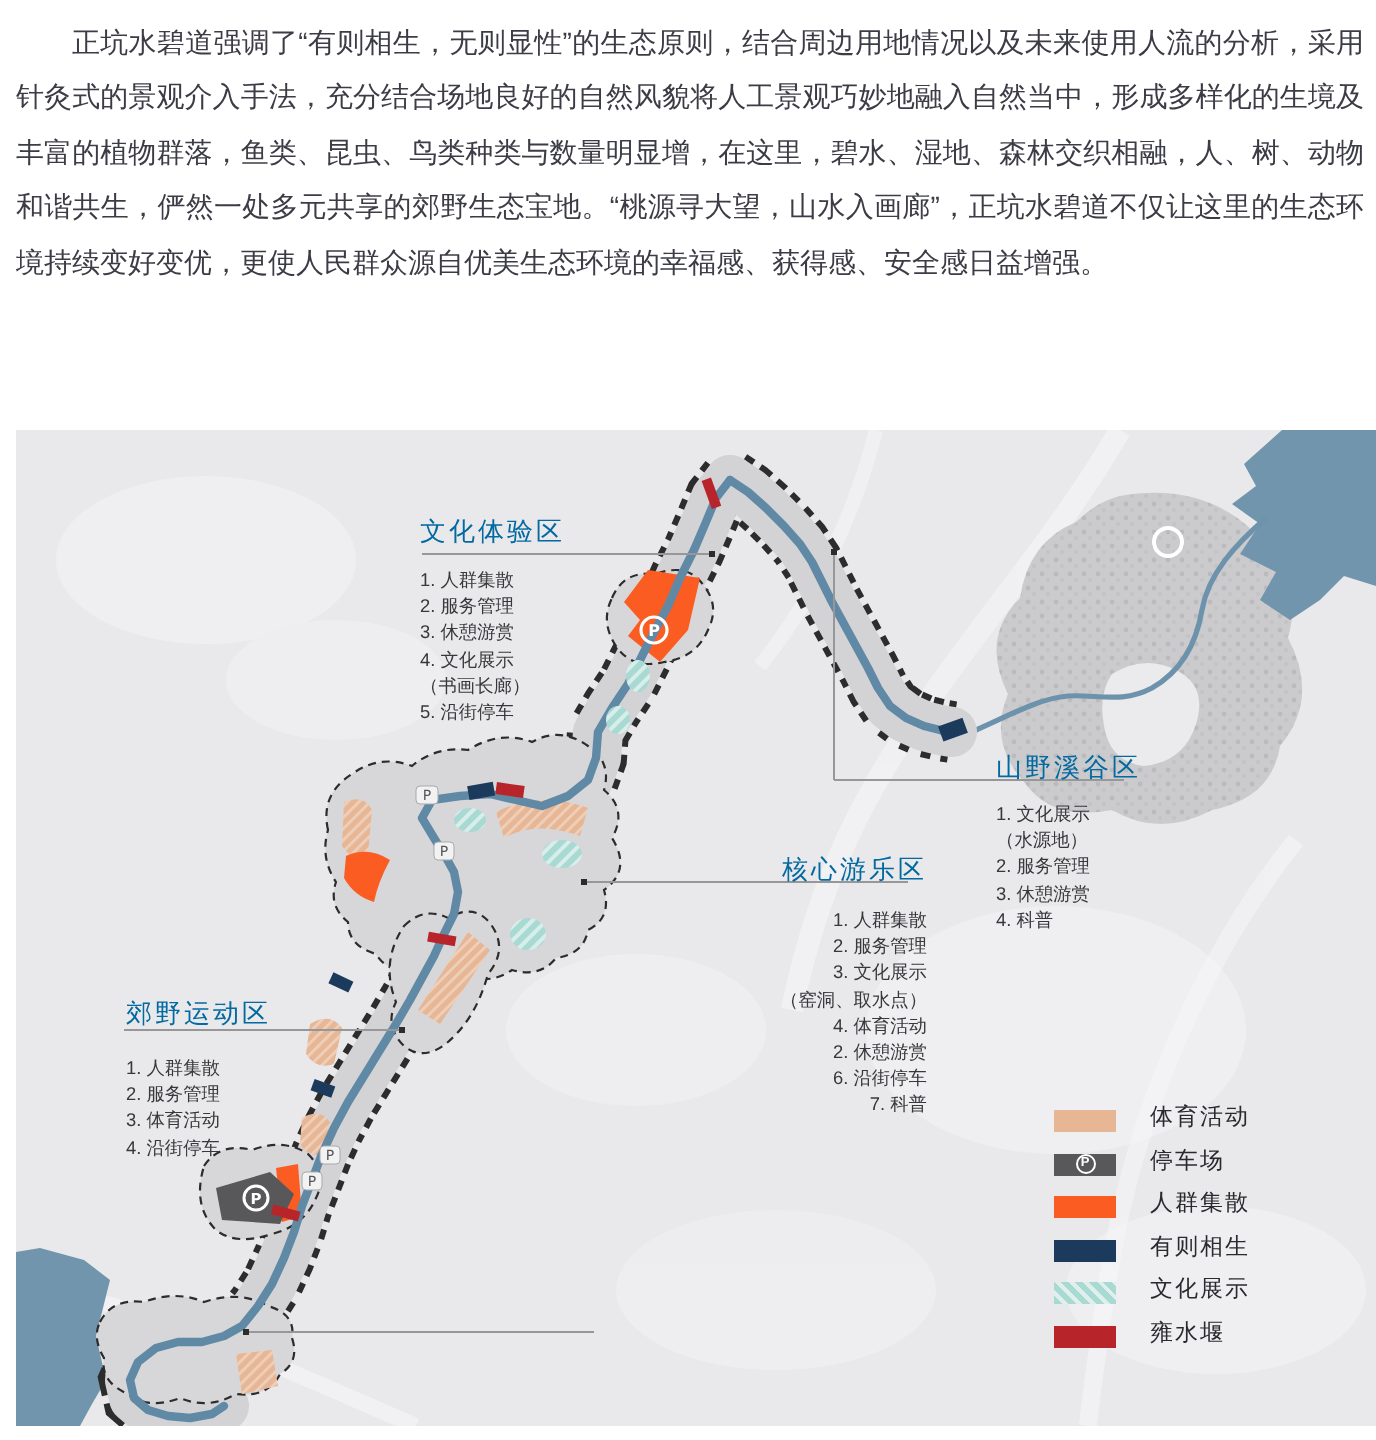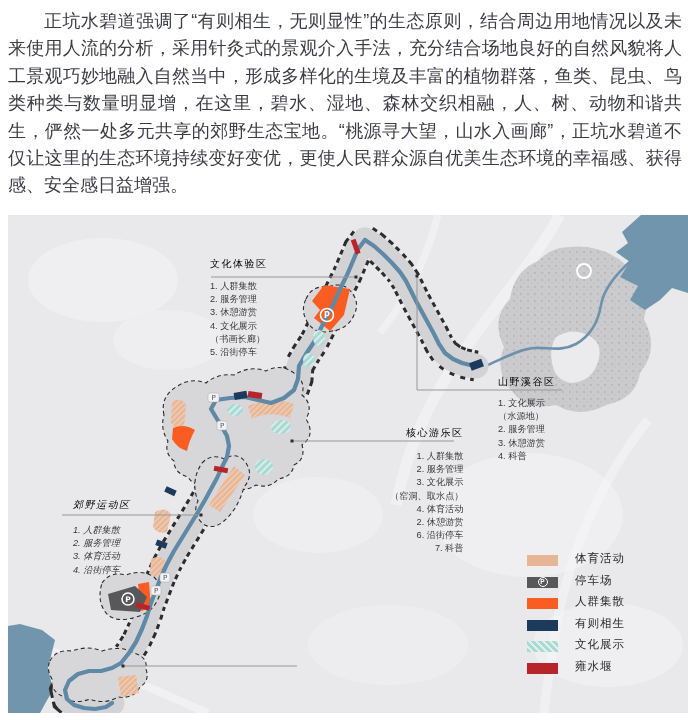--- a/index.html
+++ b/index.html
@@ -1,27 +1,27 @@
 <!DOCTYPE html>
 <html><head>
 <meta charset="utf-8">
 <style>
   html,body{margin:0;padding:0;background:#ffffff;}
   #page{position:relative;width:688px;height:720px;background:#ffffff;overflow:hidden;
         font-family:"Liberation Sans","DejaVu Sans",sans-serif;}
   
   .article{position:absolute;left:8px;top:0;width:674px;}
-  .article p{margin:0;padding-top:8px;font-size:18px;line-height:27.4px;
+  .article p{margin:0;padding-top:8px;font-size:14px;line-height:27.4px;
              text-align:justify;text-indent:2em;color:#3c3c46;}
   
   .map{position:absolute;left:8px;top:215px;width:680px;height:498px;background:#e9e9eb;overflow:hidden;}
   .map svg{position:absolute;left:0;top:0;}
   
   .callout{position:absolute;color:#2f2f33;}
-  .callout .ct{font-size:10px;letter-spacing:1.5px;color:#000000;white-space:nowrap;}
+  .callout .ct{font-size:13px;letter-spacing:1.5px;color:#0369a1;white-space:nowrap;}
   .callout .items{margin-top:9px;font-size:9.2px;line-height:13.2px;color:#38383c;}
   .callout .items div{white-space:nowrap;}
   #z1 .items{margin-top:8px;}
   #z2 .items{margin-top:10px;}
   #z3 .items{margin-top:12px;}
   #z4 .items{margin:0 0 0 13px;}
   #z4 .ct{margin-top:6px;}
   
   .legend{position:absolute;left:519px;top:340px;}
   .lrow{display:flex;align-items:flex-end;margin-bottom:10.5px;height:11px;}
@@ -214,21 +214,21 @@
         <div>2. 服务管理</div>
         <div>3. 文化展示</div>
         <div>（窑洞、取水点）</div>
         <div>4. 体育活动</div>
         <div>2. 休憩游赏</div>
         <div>6. 沿街停车</div>
         <div>7. 科普</div>
       </div>
     </div>
 
-    <div id="z3" class="callout" style="left:65px;top:283px;font-style:italic;">
+    <div id="z3" class="callout" style="left:55px;top:283px;">
       <div class="ct">郊野运动区</div>
       <div class="items">
         <div>1. 人群集散</div>
         <div>2. 服务管理</div>
         <div>3. 体育活动</div>
         <div>4. 沿街停车</div>
       </div>
     </div>
 
 

